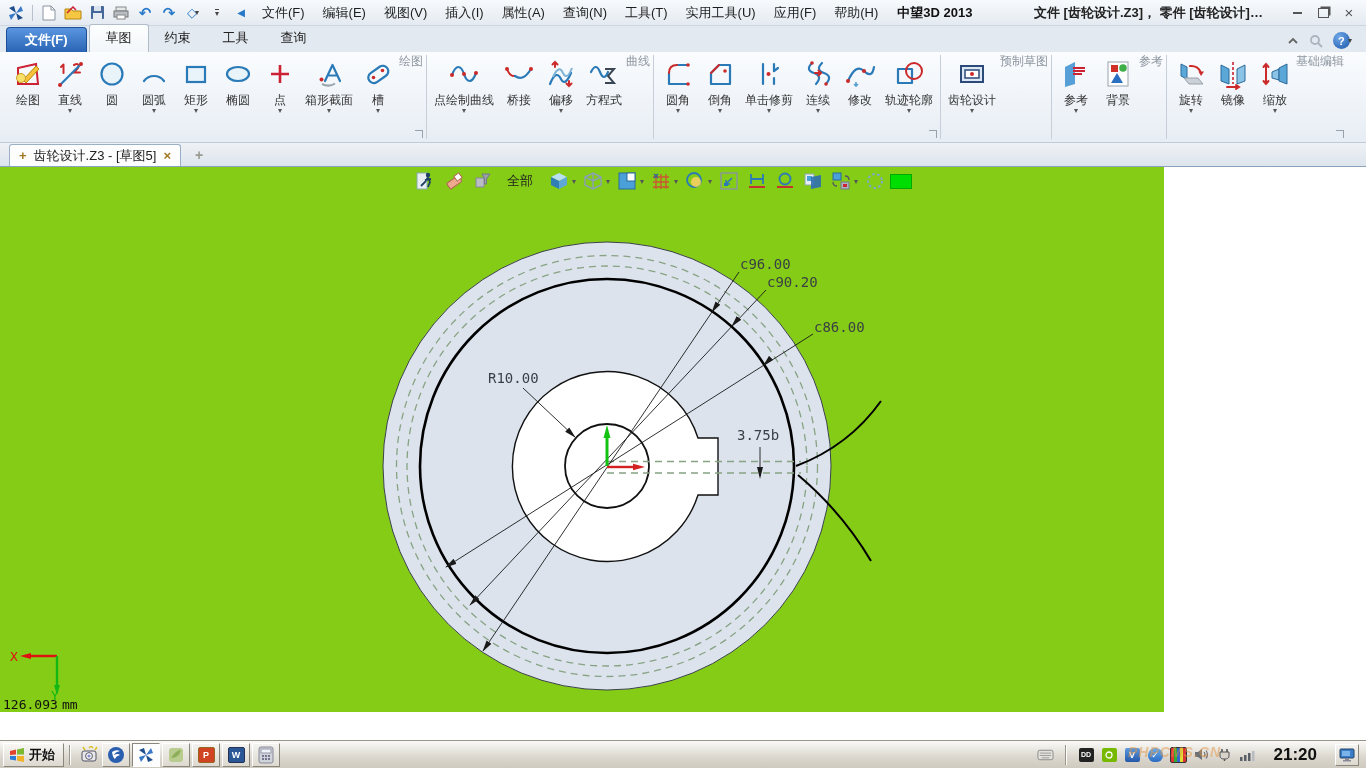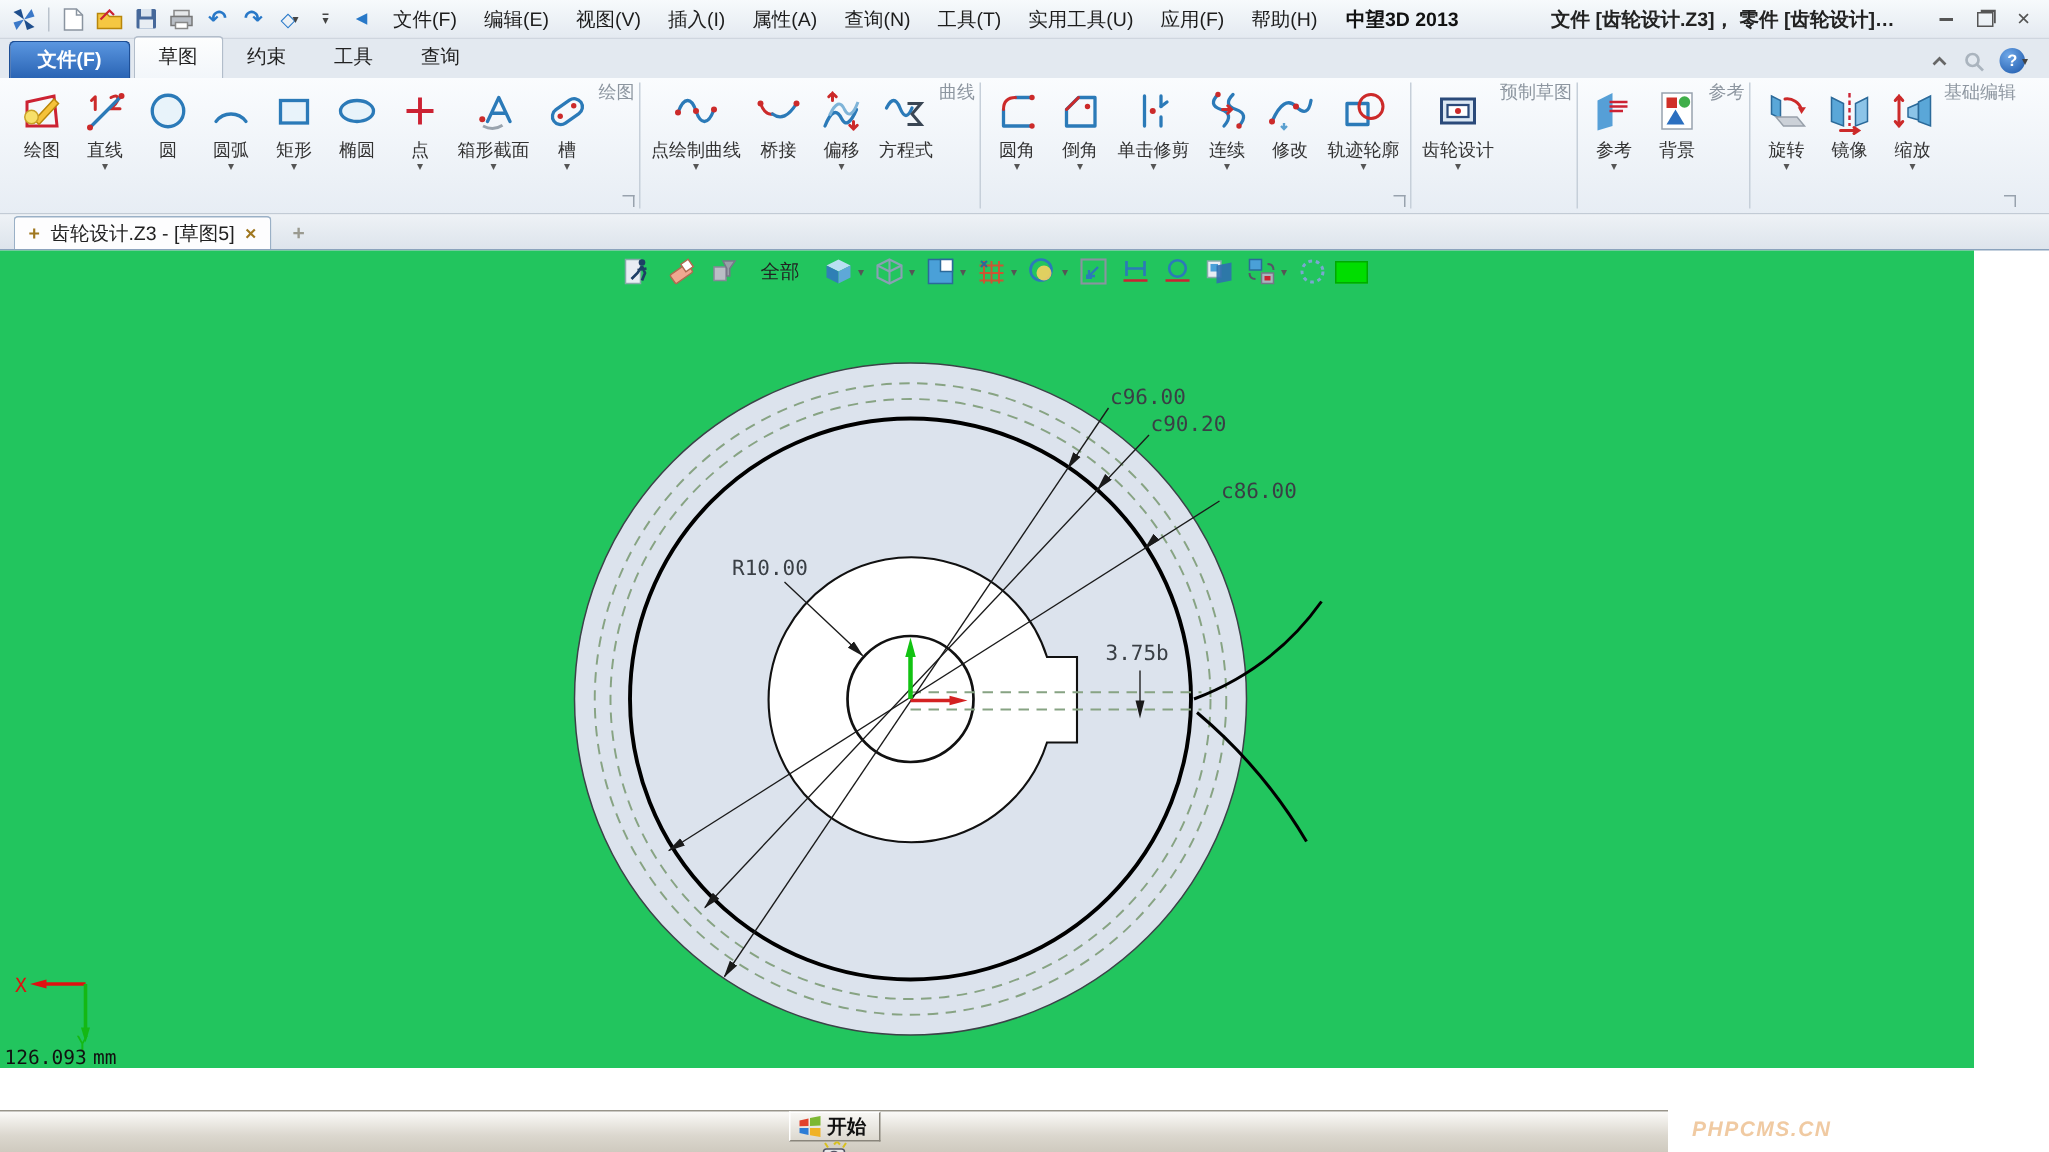--- a/index.html
+++ b/index.html
@@ -50,38 +50,38 @@
            border-left:1px solid #98a2ad;border-bottom:1px solid #98a2ad;transform:rotate(180deg);}
   
   .doctabs{position:absolute;left:0;top:143px;width:1366px;height:24px;
            background:linear-gradient(#eef2f6,#dde4ec);border-bottom:1px solid #8ba3bd;
            display:flex;align-items:flex-end;box-sizing:border-box;}
   .dtab{margin-left:9px;height:21px;background:#fdfdfe;border:1px solid #9ab0c6;border-bottom:none;
         border-radius:3px 3px 0 0;padding:0 9px;display:flex;align-items:center;gap:7px;font-size:13px;color:#222;}
   .gold{color:#a07820;font-weight:bold;font-size:13px;}
   .dtab-new{margin-left:14px;margin-bottom:3px;color:#9a9a90;font-weight:bold;font-size:14px;}
   
-  .canvas{position:absolute;left:0;top:167px;width:1316px;height:545px;background:#22c55e;}
+  .canvas{position:absolute;left:0;top:167px;width:1164px;height:545px;background:#84cc16;}
   .da-toolbar{position:absolute;left:413px;top:2px;display:flex;align-items:center;gap:3px;z-index:5;}
   .daicon{width:25px;height:24px;display:flex;align-items:center;justify-content:center;}
   .dacaret{font-size:8px;color:#555;margin:0 1px 0 -2px;}
   .scope{font-size:13px;color:#222;margin:0 10px;}
   .swatch{width:20px;height:13px;background:#00dd00;border:1px solid #0a0;}
   
   .statusbar{position:absolute;left:0;top:712px;width:1366px;height:28px;background:#eef1f5;
              border-top:1px solid #b3bcc6;display:flex;align-items:center;box-sizing:border-box;}
   .prompt{font-size:13px;color:#222;padding-left:12px;}
   .sb-right{margin-left:auto;display:flex;align-items:center;gap:8px;padding-right:8px;}
   .sbsep{width:1px;height:20px;background:#c2cad2;}
   .sbicon{width:20px;height:18px;display:flex;align-items:center;justify-content:center;}
   .sbinput{width:336px;height:18px;background:#fff;border:1px solid #97a2ae;font-size:12px;padding:0 4px;}
   
-  .taskbar{position:absolute;left:0;top:740px;width:1112px;height:28px;
+  .taskbar{position:absolute;left:0;top:740px;width:1366px;height:28px;
            background:linear-gradient(#fbfaf8,#dbd7ce 60%,#cfcabf);border-top:1px solid #98948a;
-           display:flex;align-items:center;padding:0 3px;box-sizing:border-box;flex-direction:column;}
+           display:flex;align-items:center;padding:0 3px;box-sizing:border-box;}
   .startbtn{height:22px;display:flex;align-items:center;gap:4px;padding:0 8px 0 5px;
             background:linear-gradient(#f8f7f4,#dcd8cf);border:1px solid;border-color:#fff #8a867c #8a867c #fff;
             font-size:13px;font-weight:bold;color:#111;}
   .tbsep{width:1px;height:20px;background:#9a968c;border-right:1px solid #fff;margin:0 5px;}
   .qlbtn{width:26px;height:22px;display:flex;align-items:center;justify-content:center;margin:0 1px;
          background:linear-gradient(#f4f3f0,#ddd9d0);border:1px solid;border-color:#fff #8a867c #8a867c #fff;}
   .qlbtn.pressed{background:#fdfdfd;border-color:#8a867c #fff #fff #8a867c;}
   .tray{margin-left:auto;display:flex;align-items:center;gap:6px;padding-right:4px;position:relative;}
   .trayicon{width:17px;height:16px;display:flex;align-items:center;justify-content:center;font-size:9px;}
   .tbox{width:15px;height:14px;display:flex;align-items:center;justify-content:center;color:#fff;

